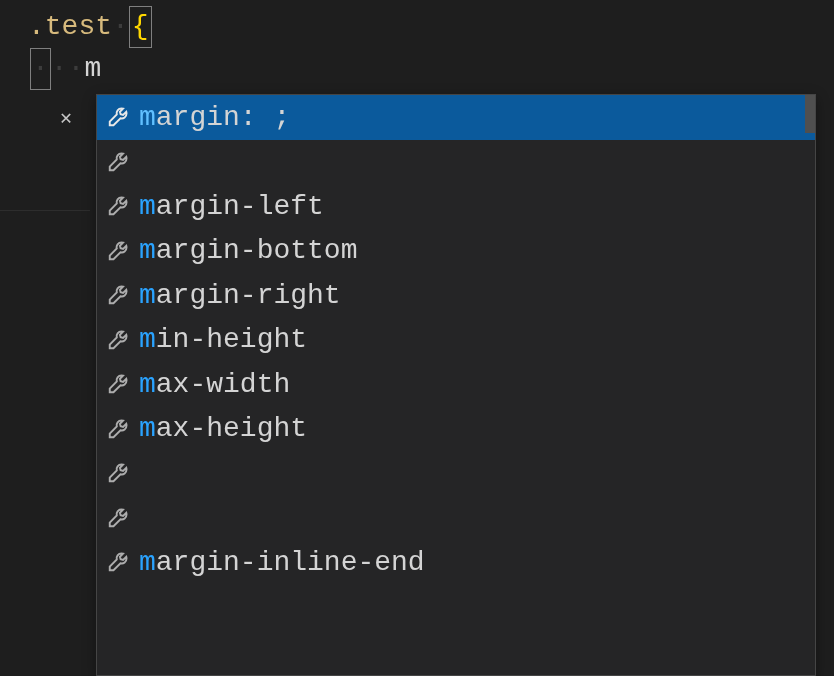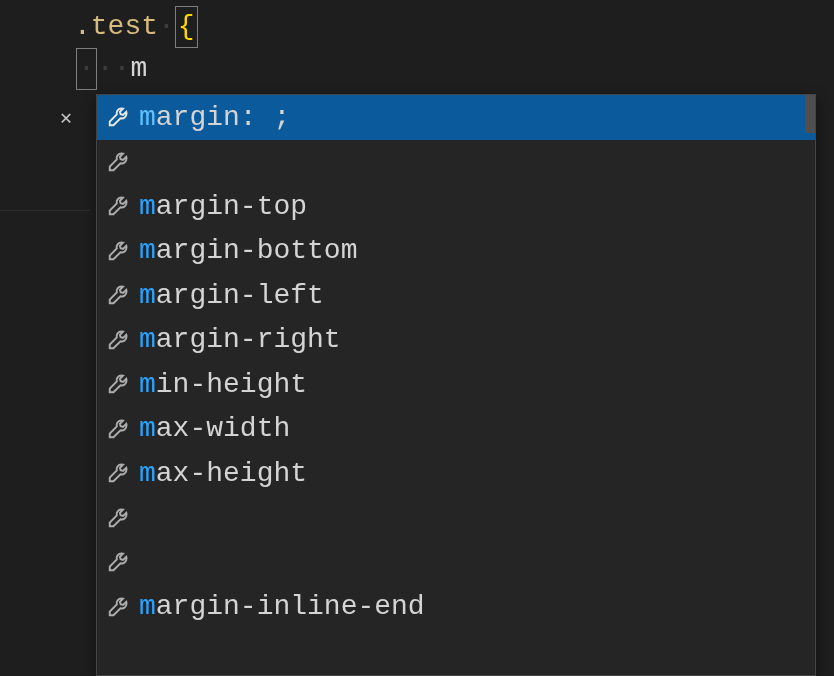--- a/index.html
+++ b/index.html
@@ -15,21 +15,20 @@
     position: relative;
     width: 100%;
     height: 100%;
     padding-top: 6px;
   }
   .code-line {
     font-size: 28px;
     line-height: 40px;
     white-space: pre;
     padding-left: 28px;
-    margin-left: 46px;
   }
   .tok-sel { color: #d7ba7d; }
   .tok-brace { color: #ffd700; }
   .tok-dim { color: #3c3c3c; }
   .typed-m { color: #d4d4d4; }
   .cursor-box {
     display: inline-block;
     border: 1px solid #7f7f7f;
     padding: 0 1px;
     margin-left: 2px;
@@ -121,33 +120,27 @@
       </div>
       <div class="ac-row">
         <svg class="ac-icon" viewBox="0 0 16 16" fill="none" stroke="currentColor" stroke-width="1.4">
   <path d="M10.5 1.8a3.5 3.5 0 0 0-3.4 4.4L2 11.3V14h2.7l5.1-5.1a3.5 3.5 0 0 0 4.4-3.4c0-.5-.1-.9-.2-1.3l-2.3 2.3-1.8-.5-.5-1.8 2.3-2.3c-.4-.1-.8-.1-1.2-.1z"></path>
 </svg>
       </div>
       <div class="ac-row">
         <svg class="ac-icon" viewBox="0 0 16 16" fill="none" stroke="currentColor" stroke-width="1.4">
   <path d="M10.5 1.8a3.5 3.5 0 0 0-3.4 4.4L2 11.3V14h2.7l5.1-5.1a3.5 3.5 0 0 0 4.4-3.4c0-.5-.1-.9-.2-1.3l-2.3 2.3-1.8-.5-.5-1.8 2.3-2.3c-.4-.1-.8-.1-1.2-.1z"></path>
 </svg>
-        <span class="ac-label"><span class="hl">m</span>argin-top</span>
+        <span class="ac-label"><span class="hl">m</span>argin-left</span>
       </div>
       <div class="ac-row">
         <svg class="ac-icon" viewBox="0 0 16 16" fill="none" stroke="currentColor" stroke-width="1.4">
   <path d="M10.5 1.8a3.5 3.5 0 0 0-3.4 4.4L2 11.3V14h2.7l5.1-5.1a3.5 3.5 0 0 0 4.4-3.4c0-.5-.1-.9-.2-1.3l-2.3 2.3-1.8-.5-.5-1.8 2.3-2.3c-.4-.1-.8-.1-1.2-.1z"></path>
 </svg>
         <span class="ac-label"><span class="hl">m</span>argin-bottom</span>
-      </div>
-      <div class="ac-row">
-        <svg class="ac-icon" viewBox="0 0 16 16" fill="none" stroke="currentColor" stroke-width="1.4">
-  <path d="M10.5 1.8a3.5 3.5 0 0 0-3.4 4.4L2 11.3V14h2.7l5.1-5.1a3.5 3.5 0 0 0 4.4-3.4c0-.5-.1-.9-.2-1.3l-2.3 2.3-1.8-.5-.5-1.8 2.3-2.3c-.4-.1-.8-.1-1.2-.1z"></path>
-</svg>
-        <span class="ac-label"><span class="hl">m</span>argin-left</span>
       </div>
       <div class="ac-row">
         <svg class="ac-icon" viewBox="0 0 16 16" fill="none" stroke="currentColor" stroke-width="1.4">
   <path d="M10.5 1.8a3.5 3.5 0 0 0-3.4 4.4L2 11.3V14h2.7l5.1-5.1a3.5 3.5 0 0 0 4.4-3.4c0-.5-.1-.9-.2-1.3l-2.3 2.3-1.8-.5-.5-1.8 2.3-2.3c-.4-.1-.8-.1-1.2-.1z"></path>
 </svg>
         <span class="ac-label"><span class="hl">m</span>argin-right</span>
       </div>
       <div class="ac-row">
         <svg class="ac-icon" viewBox="0 0 16 16" fill="none" stroke="currentColor" stroke-width="1.4">
   <path d="M10.5 1.8a3.5 3.5 0 0 0-3.4 4.4L2 11.3V14h2.7l5.1-5.1a3.5 3.5 0 0 0 4.4-3.4c0-.5-.1-.9-.2-1.3l-2.3 2.3-1.8-.5-.5-1.8 2.3-2.3c-.4-.1-.8-.1-1.2-.1z"></path>

